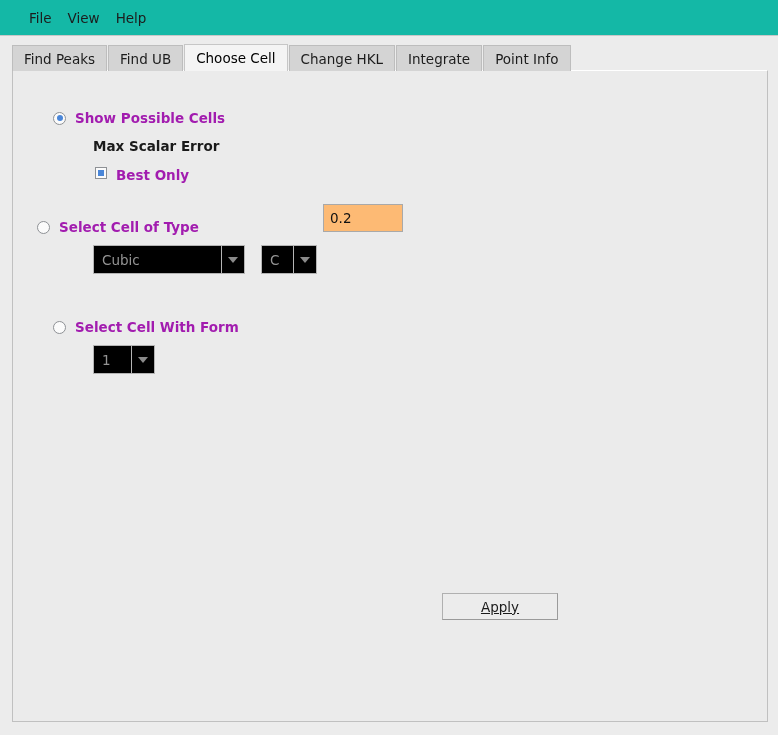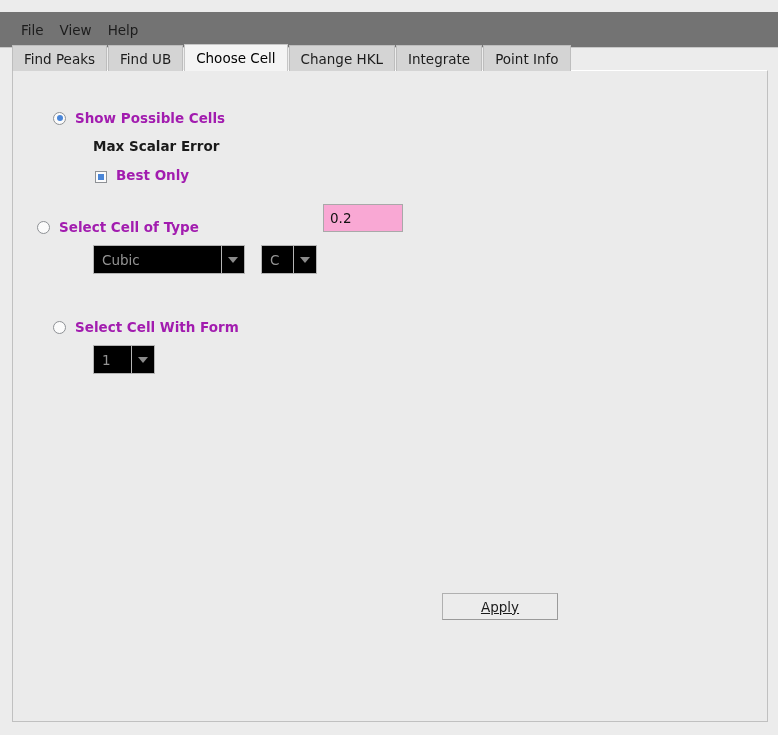--- a/index.html
+++ b/index.html
@@ -17,27 +17,26 @@
     position: relative;
   }
 
   
   .menubar {
     position: absolute;
     left: 0;
     top: 0;
     width: 778px;
     height: 36px;
-    background: #737373;
+    background: #14b8a6;
     border-bottom: 1px solid #c8c8c8;
     box-sizing: border-box;
     display: flex;
     align-items: center;
-    padding-left: 14px;
-    margin-top: 12px;
+    padding-left: 22px;
   }
   .menu-item {
     font-size: 13.5px;
     color: #1c1c1c;
     padding: 3px 7px;
     margin-right: 2px;
     cursor: default;
     white-space: nowrap;
   }
 
@@ -134,21 +133,21 @@
     font-size: 13.5px;
     color: #1a1a1a;
     font-weight: 600;
     white-space: nowrap;
   }
 
   
   .check-row {
     position: absolute;
     display: flex;
-    align-items: flex-end;
+    align-items: flex-start;
   }
   .checkbox {
     width: 12px;
     height: 12px;
     border: 1px solid #8e9195;
     background: #fbfbfb;
     box-sizing: border-box;
     margin-right: 9px;
     flex: none;
     position: relative;
@@ -160,21 +159,21 @@
     top: 2px;
     width: 6px;
     height: 6px;
     background: #4a86d8;
   }
 
   
   .textinput {
     position: absolute;
     box-sizing: border-box;
-    background: #f9a8d4;
+    background: #fdba74;
     border: 1px solid #a9a9a9;
     font-family: "DejaVu Sans", sans-serif;
     font-size: 13.5px;
     color: #111;
     padding: 13px 6px;
     outline: none;
   }
 
   
   .combo {

